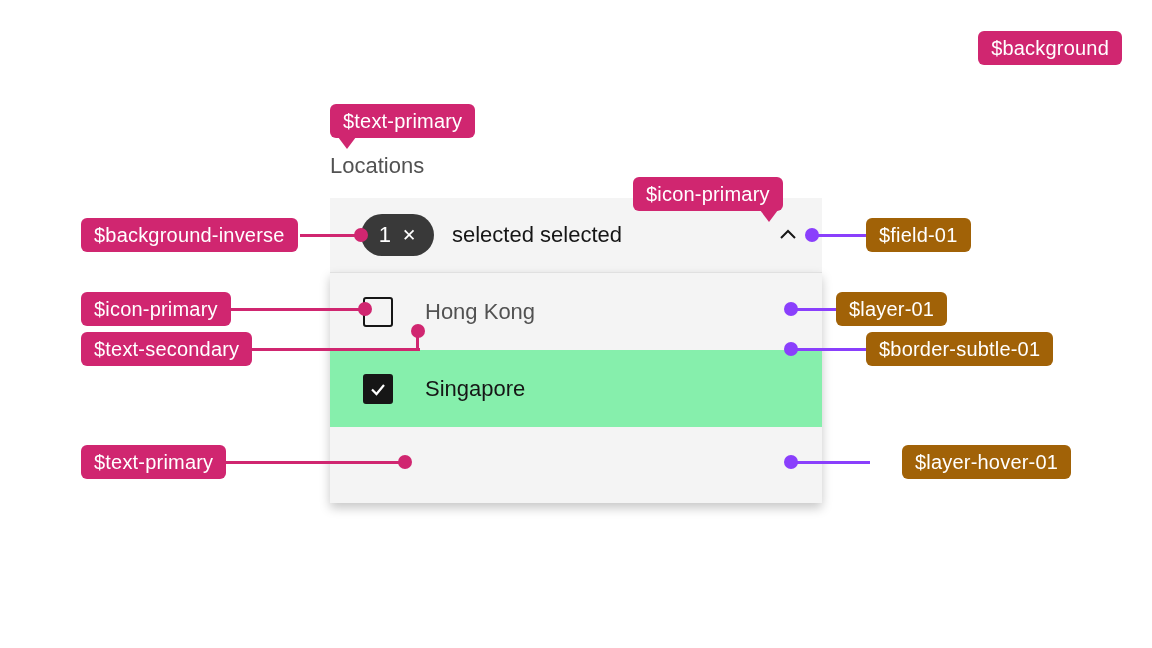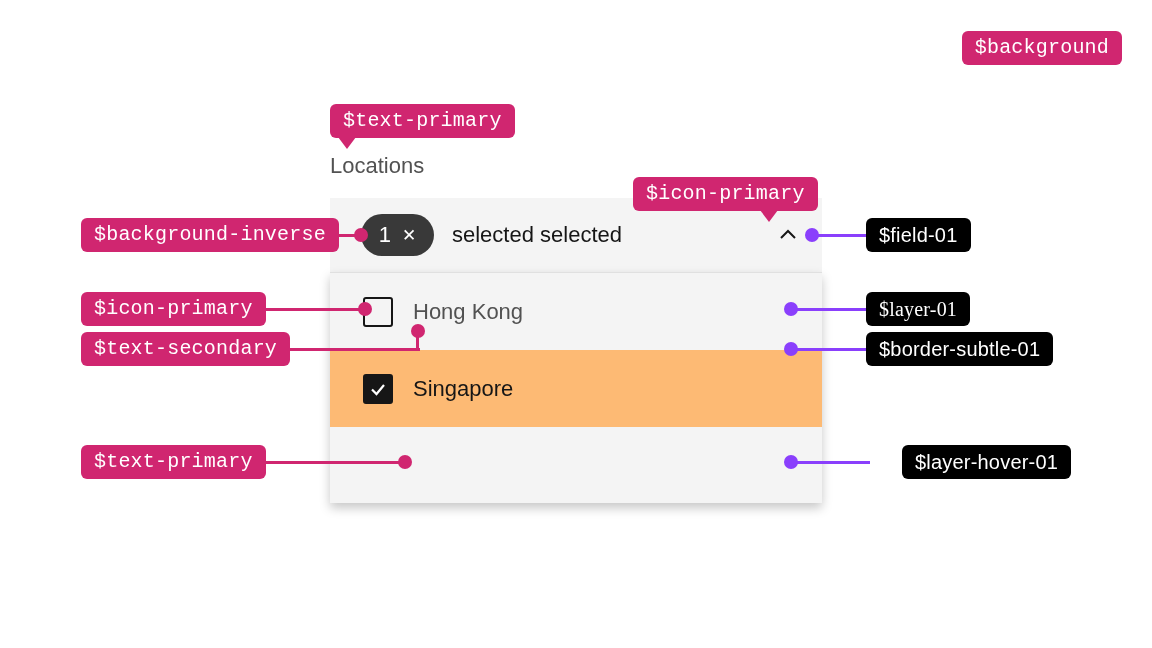--- a/index.html
+++ b/index.html
@@ -9,22 +9,22 @@
 
   
   .badge {
     position: absolute; z-index: 5;
     height: 34px; line-height: 34px;
     padding: 0 13px;
     border-radius: 6px;
     color: #ffffff; font-size: 20px; letter-spacing: 0.2px;
     white-space: nowrap;
   }
-  .badge.pink   { background: #d02670; font-family: Liberation Mono, monospace; }
-  .badge.purple { background: #000000; }
+  .badge.pink   { background: #d02670; }
+  .badge.purple { background: #a16207; }
 
   .tail {
     position: absolute; z-index: 5; width: 0; height: 0;
     border-left: 9px solid transparent;
     border-right: 9px solid transparent;
     border-top: 12px solid #d02670;
   }
 
   
   .line { position: absolute; z-index: 4; height: 3px; }
@@ -73,22 +73,22 @@
     background: #f4f4f4;
     border-top: 1px solid #e0e0e0;
     box-shadow: 0 5px 10px rgba(0,0,0,0.22);
   }
   .dd-item {
     height: 77px;
     display: flex; align-items: center;
     cursor: pointer;
   }
   .dd-item.bordered { border-top: 1px solid #e0e0e0; }
-  .dd-item.hover { background: #fdba74; }
-  .dd-item .label { margin-left: 20px; font-size: 22px; color: #525252; }
+  .dd-item.hover { background: #86efac; }
+  .dd-item .label { margin-left: 32px; font-size: 22px; color: #525252; }
   .dd-item.hover .label { color: #161616; }
   .checkbox {
     margin-left: 33px;
     width: 30px; height: 30px;
     border: 2.5px solid #161616; border-radius: 3px;
     background: transparent;
     flex-shrink: 0;
     display: flex; align-items: center; justify-content: center;
   }
   .checkbox.checked { background: #161616; border-color: #161616; }
@@ -153,17 +153,17 @@
   <div class="badge pink" style="left:81px; top:218px;">$background-inverse</div>
 
   <div class="badge pink" style="left:633px; top:177px;">$icon-primary</div>
   <div class="tail" style="left:760px; top:210px;"></div>
 
   <div class="badge pink" style="left:81px; top:292px;">$icon-primary</div>
   <div class="badge pink" style="left:81px; top:332px;text-align:center;">$text-secondary</div>
   <div class="badge pink" style="left:81px; top:445px;">$text-primary</div>
 
   <div class="badge purple" style="left:866px; top:218px;">$field-01</div>
-  <div class="badge purple" style="left:866px; top:292px;font-family:Liberation Serif, serif;">$layer-01</div>
+  <div class="badge purple" style="left:836px; top:292px;">$layer-01</div>
   <div class="badge purple" style="left:866px; top:332px;">$border-subtle-01</div>
   <div class="badge purple" style="left:866px; top:445px;margin-left:36px;">$layer-hover-01</div>
 
 </div>
 
 </body></html>

